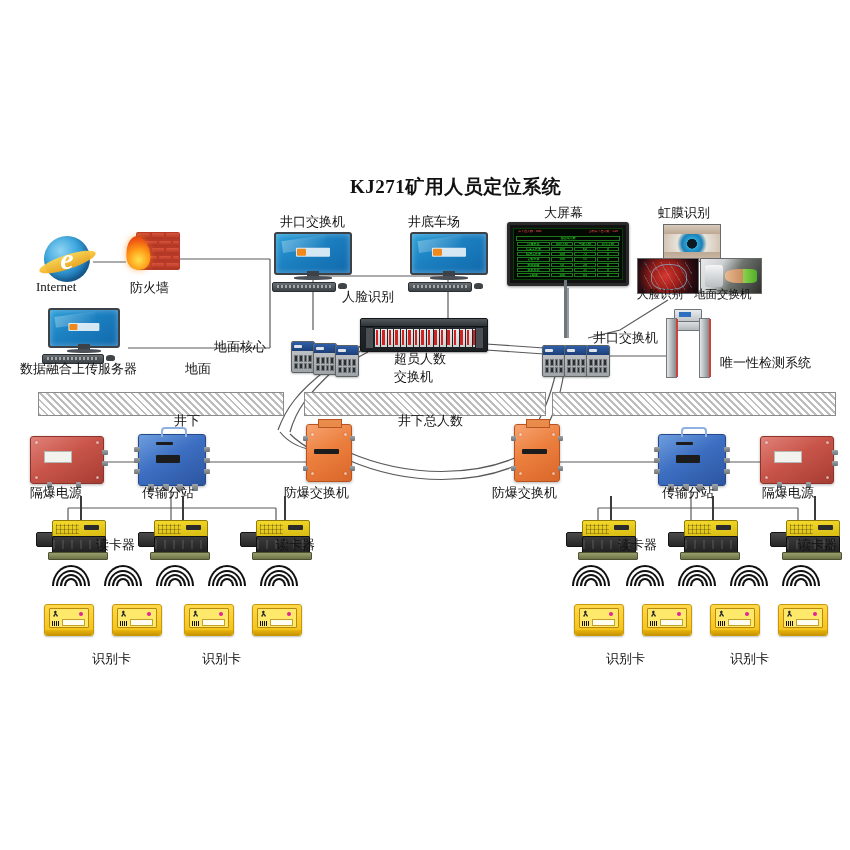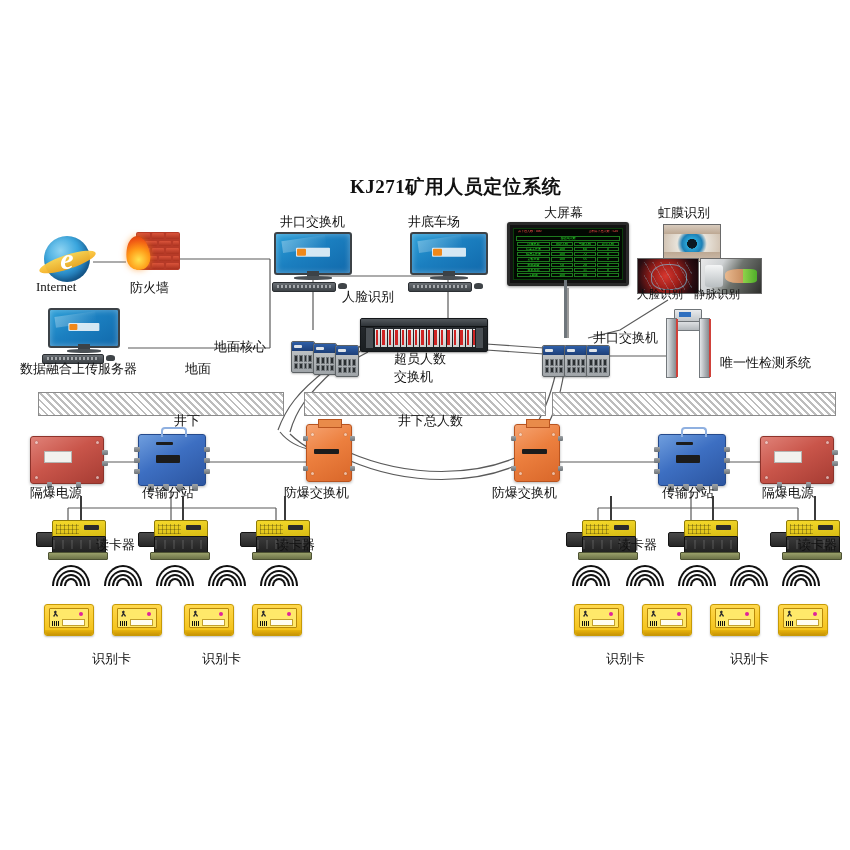--- a/index.html
+++ b/index.html
@@ -359,21 +359,21 @@
   </div>
   <div class="bs-pole" style="left:556px;top:280px;width:3px;height:58px;"></div>
 
   <div class="lbl" style="left:650px;top:206px;">虹膜识别</div>
   <div class="bio bio-iris" style="left:655px;top:224px;width:56px;height:36px;"></div>
 
   <div class="bio bio-face" style="left:629px;top:258px;width:60px;height:34px;"></div>
   <div class="lbl sm" style="left:611px;top:288px;margin-left:18px;">人脸识别</div>
 
   <div class="bio bio-vein" style="left:692px;top:258px;width:60px;height:34px;"></div>
-  <div class="lbl sm" style="left:686px;top:288px;">静脉识别</div>
+  <div class="lbl sm" style="left:686px;top:288px;">地面交换机</div>
 
   <div class="rack" style="left:352px;top:318px;width:126px;height:32px;">
     <div class="rack-top"></div>
     <div class="rack-side" style="left:3%;"></div>
     <div class="rack-cards" id="rack-cards">
         <i></i>
         <i></i>
         <i></i>
         <i></i>
         <i></i>

